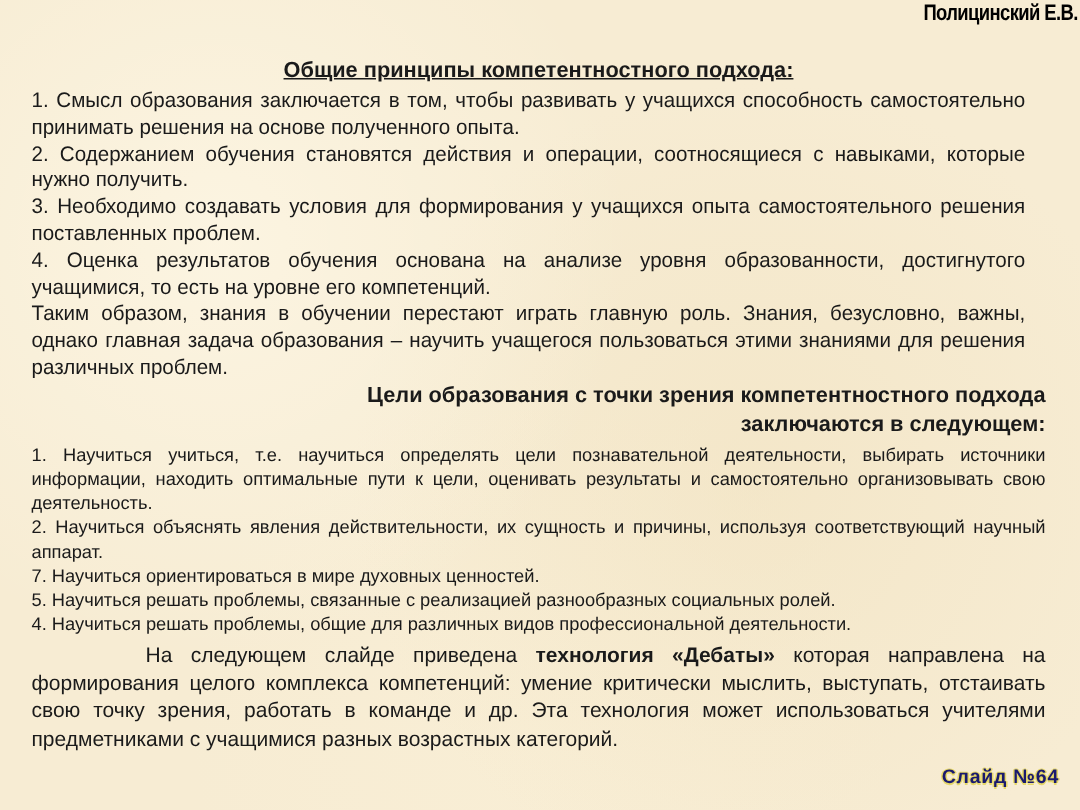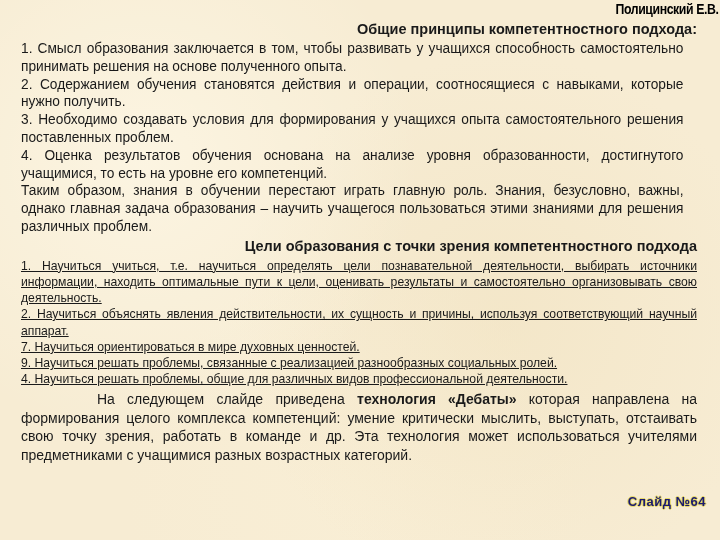--- a/index.html
+++ b/index.html
@@ -15,68 +15,69 @@
       position: relative;
     }
     .author {
       position: absolute; right: 2px; top: 0px;
       font-family: "Liberation Sans", sans-serif;
       font-weight: bold; font-size: 15px; letter-spacing: -0.5px;
       color: #000; transform: scaleX(0.82); transform-origin: right top;
     }
     .content { position: absolute; left: 21px; top: 20px; width: 676px; }
     .title {
-      text-align: right; font-weight: bold; font-size: 14.5px;
-      margin: 0 0 1px 0; line-height: 19px;
+      text-align: center; font-weight: bold; font-size: 14.5px;
+      margin: 18px 0 1px 0; line-height: 19px; text-decoration: underline;
     }
     .para {
       font-size: 14px; line-height: 17.8px; text-align: justify;
       margin: 0; transform: scaleX(0.98); transform-origin: left;
     }
     .subtitle {
       text-align: right; font-weight: bold; font-size: 14.5px;
       line-height: 19px; margin: 1px 0 2px 0;
     }
     .goal {
-      font-size: 12.2px; line-height: 16.2px; text-align: justify; margin: 0; text-decoration: underline;
+      font-size: 12.2px; line-height: 16.2px; text-align: justify; margin: 0;
     }
     .goals { margin-top: 2px; }
     .final {
       font-size: 14px; line-height: 18.5px; text-align: justify; margin: 3px 0 0 0;
     }
     .final .indent { display: inline-block; width: 76px; }
     .final b { font-weight: bold; }
     .slide-num {
-      position: absolute; right: 14px; bottom: 31px;
+      position: absolute; right: 14px; bottom: 15px;
       font-weight: bold; font-size: 13px; color: #1a1a6e;
       text-shadow: 1px 0 0 #e6d86a, -1px 0 0 #e6d86a, 0 1px 0 #e6d86a, 0 -1px 0 #e6d86a;
       letter-spacing: 0.5px;
     }
   </style>
 </head>
 <body>
 
 <div class="author">Полицинский Е.В.</div>
 
 <div class="content">
   <div class="title">Общие принципы компетентностного подхода:</div>
   <p class="para">1. Смысл образования заключается в том, чтобы развивать у учащихся способность самостоятельно принимать решения на основе полученного опыта.</p>
   <p class="para">2. Содержанием обучения становятся действия и операции, соотносящиеся с навыками, которые нужно получить.</p>
   <p class="para">3. Необходимо создавать условия для формирования у учащихся опыта самостоятельного решения поставленных проблем.</p>
   <p class="para">4. Оценка результатов обучения основана на анализе уровня образованности, достигнутого учащимися, то есть на уровне его компетенций.</p>
   <p class="para">Таким образом, знания в обучении перестают играть главную роль. Знания, безусловно, важны, однако главная задача образования – научить учащегося пользоваться этими знаниями для решения различных проблем.</p>
 
   <div class="subtitle">
     <div>Цели образования с точки зрения компетентностного подхода</div>
+    <div>заключаются в следующем:</div>
   </div>
 
   <div class="goals">
     <p class="goal">1. Научиться учиться, т.е. научиться определять цели познавательной деятельности, выбирать источники информации, находить оптимальные пути к цели, оценивать результаты и самостоятельно организовывать свою деятельность.</p>
     <p class="goal">2. Научиться объяснять явления действительности, их сущность и причины, используя соответствующий научный аппарат.</p>
     <p class="goal">7. Научиться ориентироваться в мире духовных ценностей.</p>
-    <p class="goal">9. Научиться решать проблемы, связанные с реализацией разнообразных социальных ролей.</p>
+    <p class="goal">5. Научиться решать проблемы, связанные с реализацией разнообразных социальных ролей.</p>
     <p class="goal">4. Научиться решать проблемы, общие для различных видов профессиональной деятельности.</p>
   </div>
 
   <p class="final"><span class="indent"></span><span>На следующем слайде приведена </span><b>технология «Дебаты»</b><span> которая направлена на формирования целого комплекса компетенций: умение критически мыслить, выступать, отстаивать свою точку зрения, работать в команде и др. Эта технология может использоваться учителями предметниками с учащимися разных возрастных категорий.</span></p>
 </div>
 
 <div class="slide-num">Слайд №64</div>
 
 </body></html>

